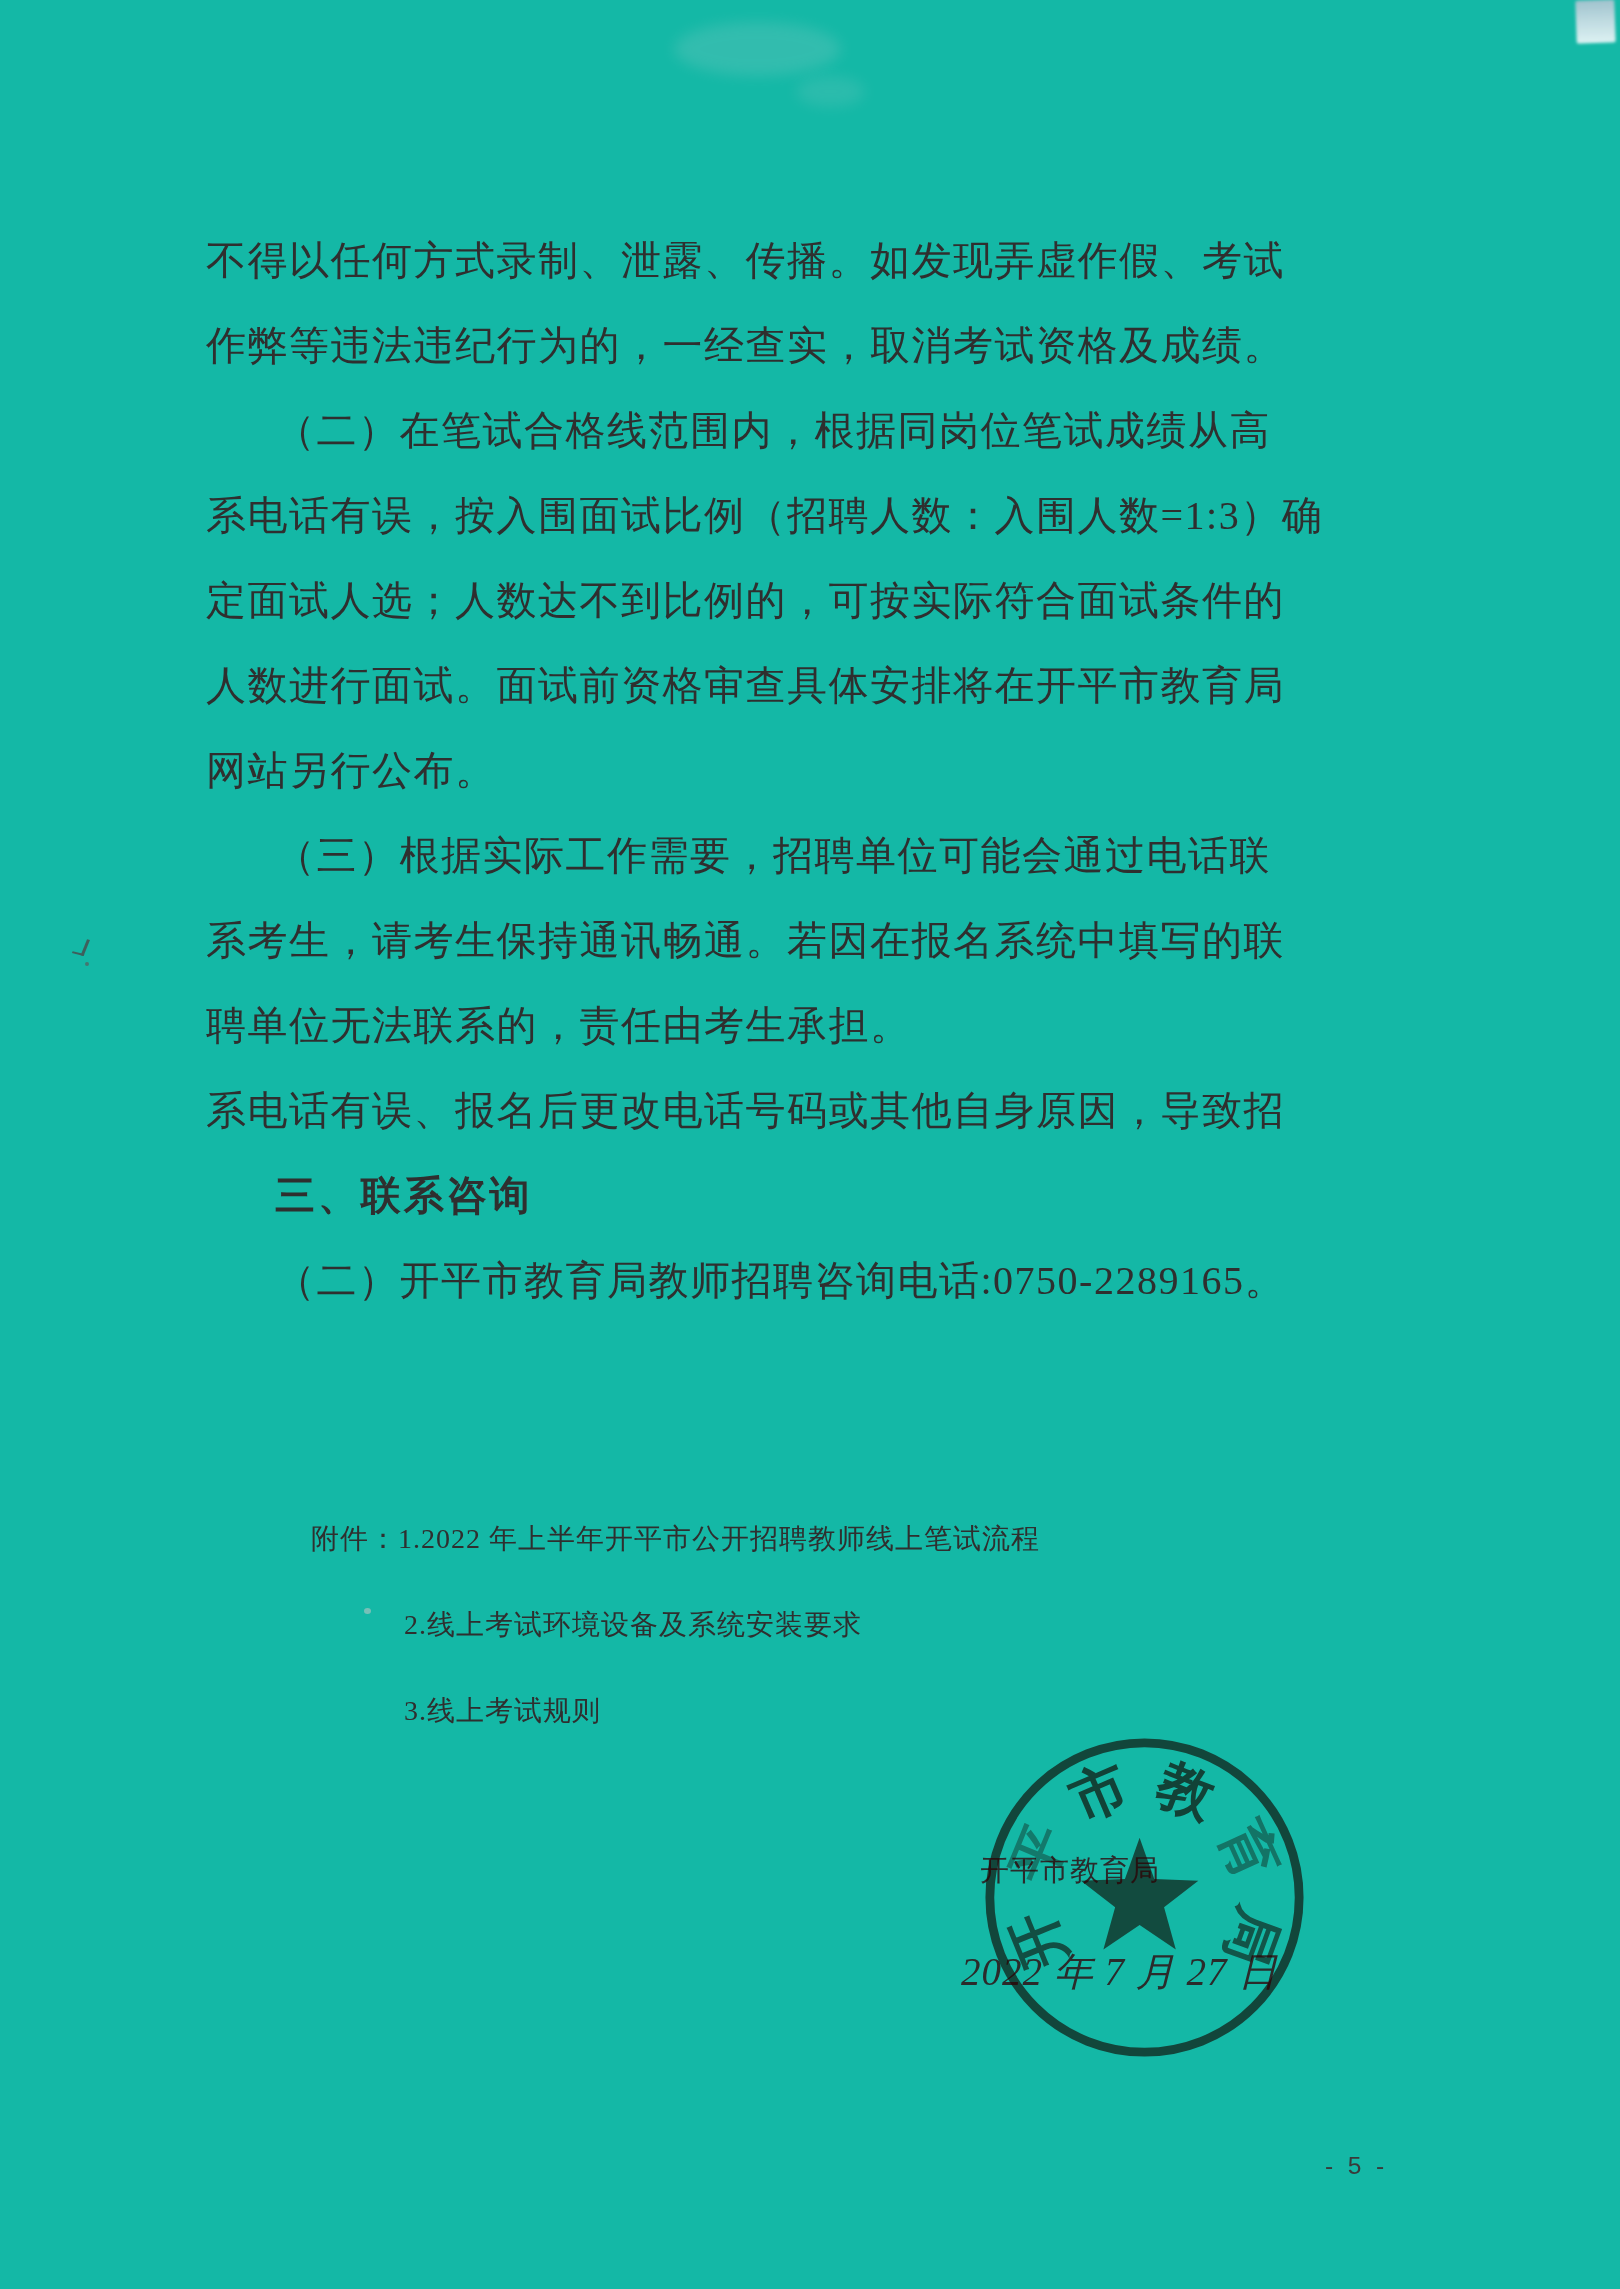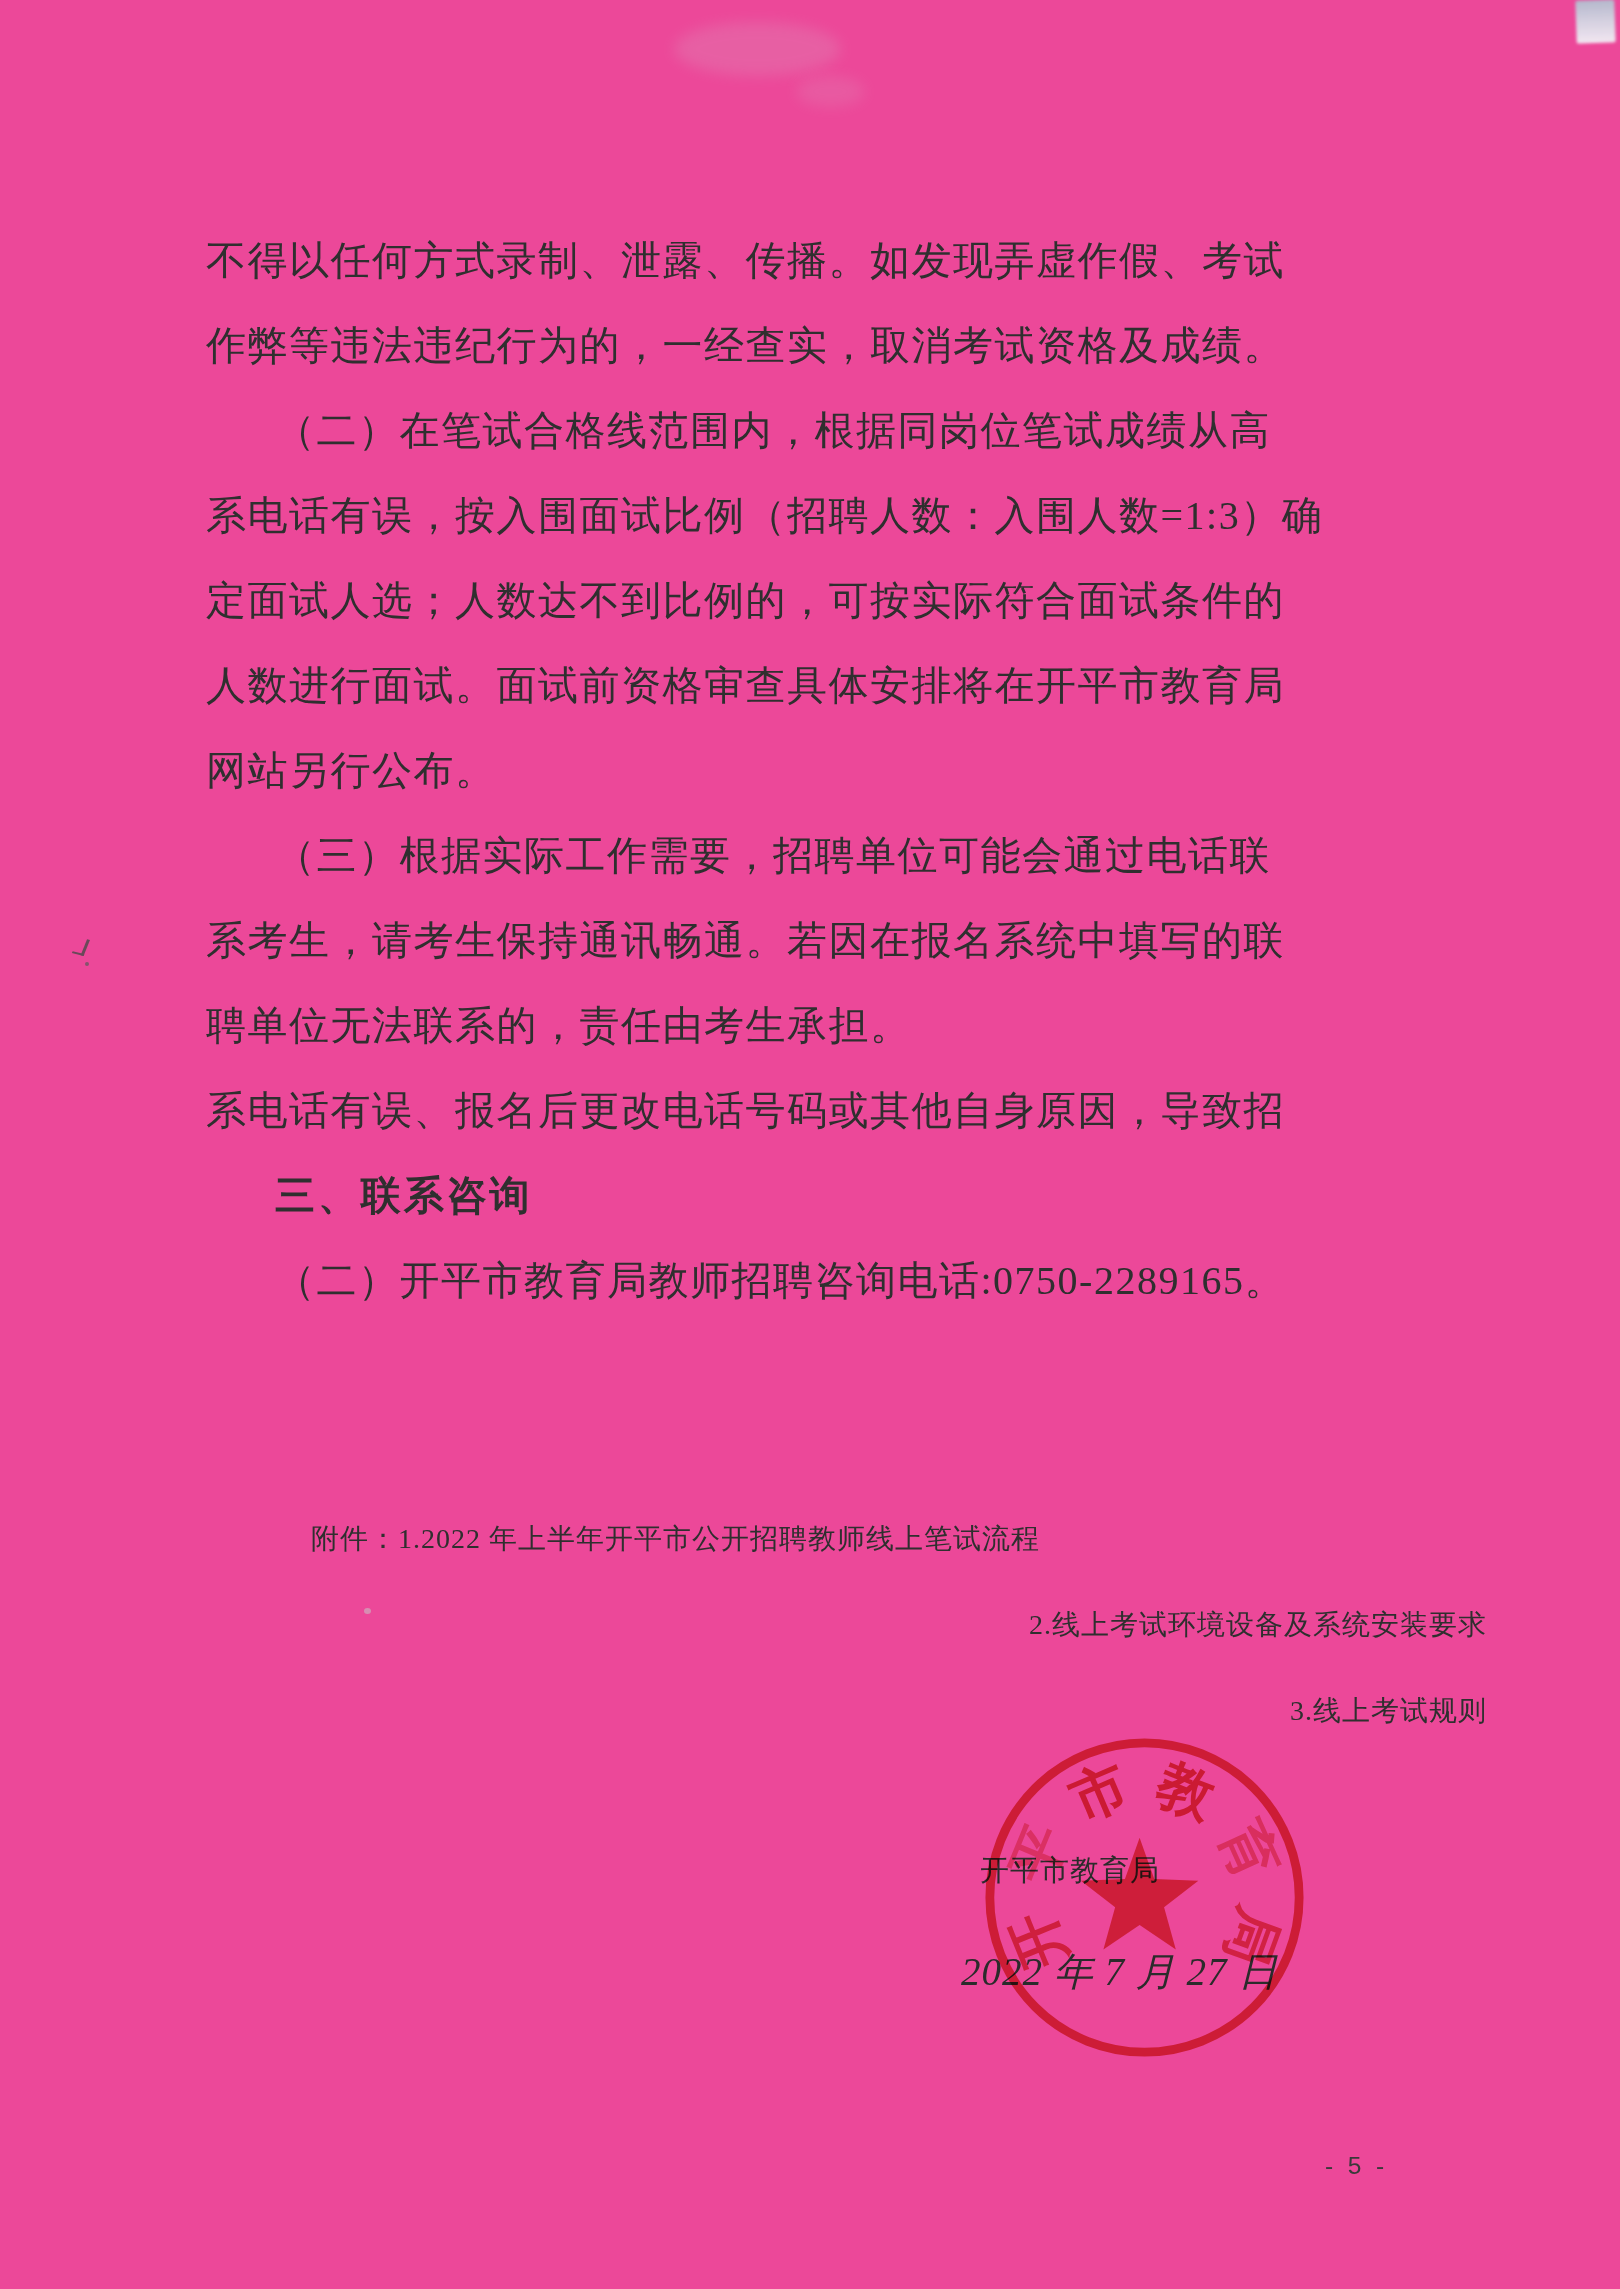--- a/index.html
+++ b/index.html
@@ -1,19 +1,19 @@
 <!DOCTYPE html>
 <html><head>
 <meta charset="utf-8">
 <style>
   html,body{margin:0;padding:0;background:#ffffff;}
   .page{
     position:relative;
     width:1620px;height:2290px;
-    background:#ec4899;
+    background:#14b8a6;
     overflow:hidden;
     font-family:"Liberation Serif","DejaVu Serif",serif;
     color:#2f2f2f;
   }
   
   .body-text{
     position:absolute;
     left:206px;top:218px;
     width:1127px;
   }
@@ -34,21 +34,21 @@
     position:absolute;
     left:311px;top:1496px;
     width:1176px;
   }
   .att-line{
     height:86px;line-height:86px;
     font-size:28px;
     letter-spacing:1px;
     white-space:nowrap;
   }
-  .att-sub{margin-left:93px;text-align:right;}
+  .att-sub{margin-left:93px;}
   
   .sig-issuer{
     position:absolute;left:980px;top:1851px;
     font-size:29px;letter-spacing:1px;white-space:nowrap;
     color:#2b2b2b;
   }
   .sig-date{
     position:absolute;left:961px;top:1945px;
     font-size:39px;letter-spacing:1px;white-space:nowrap;
     color:#2b2b2b;

